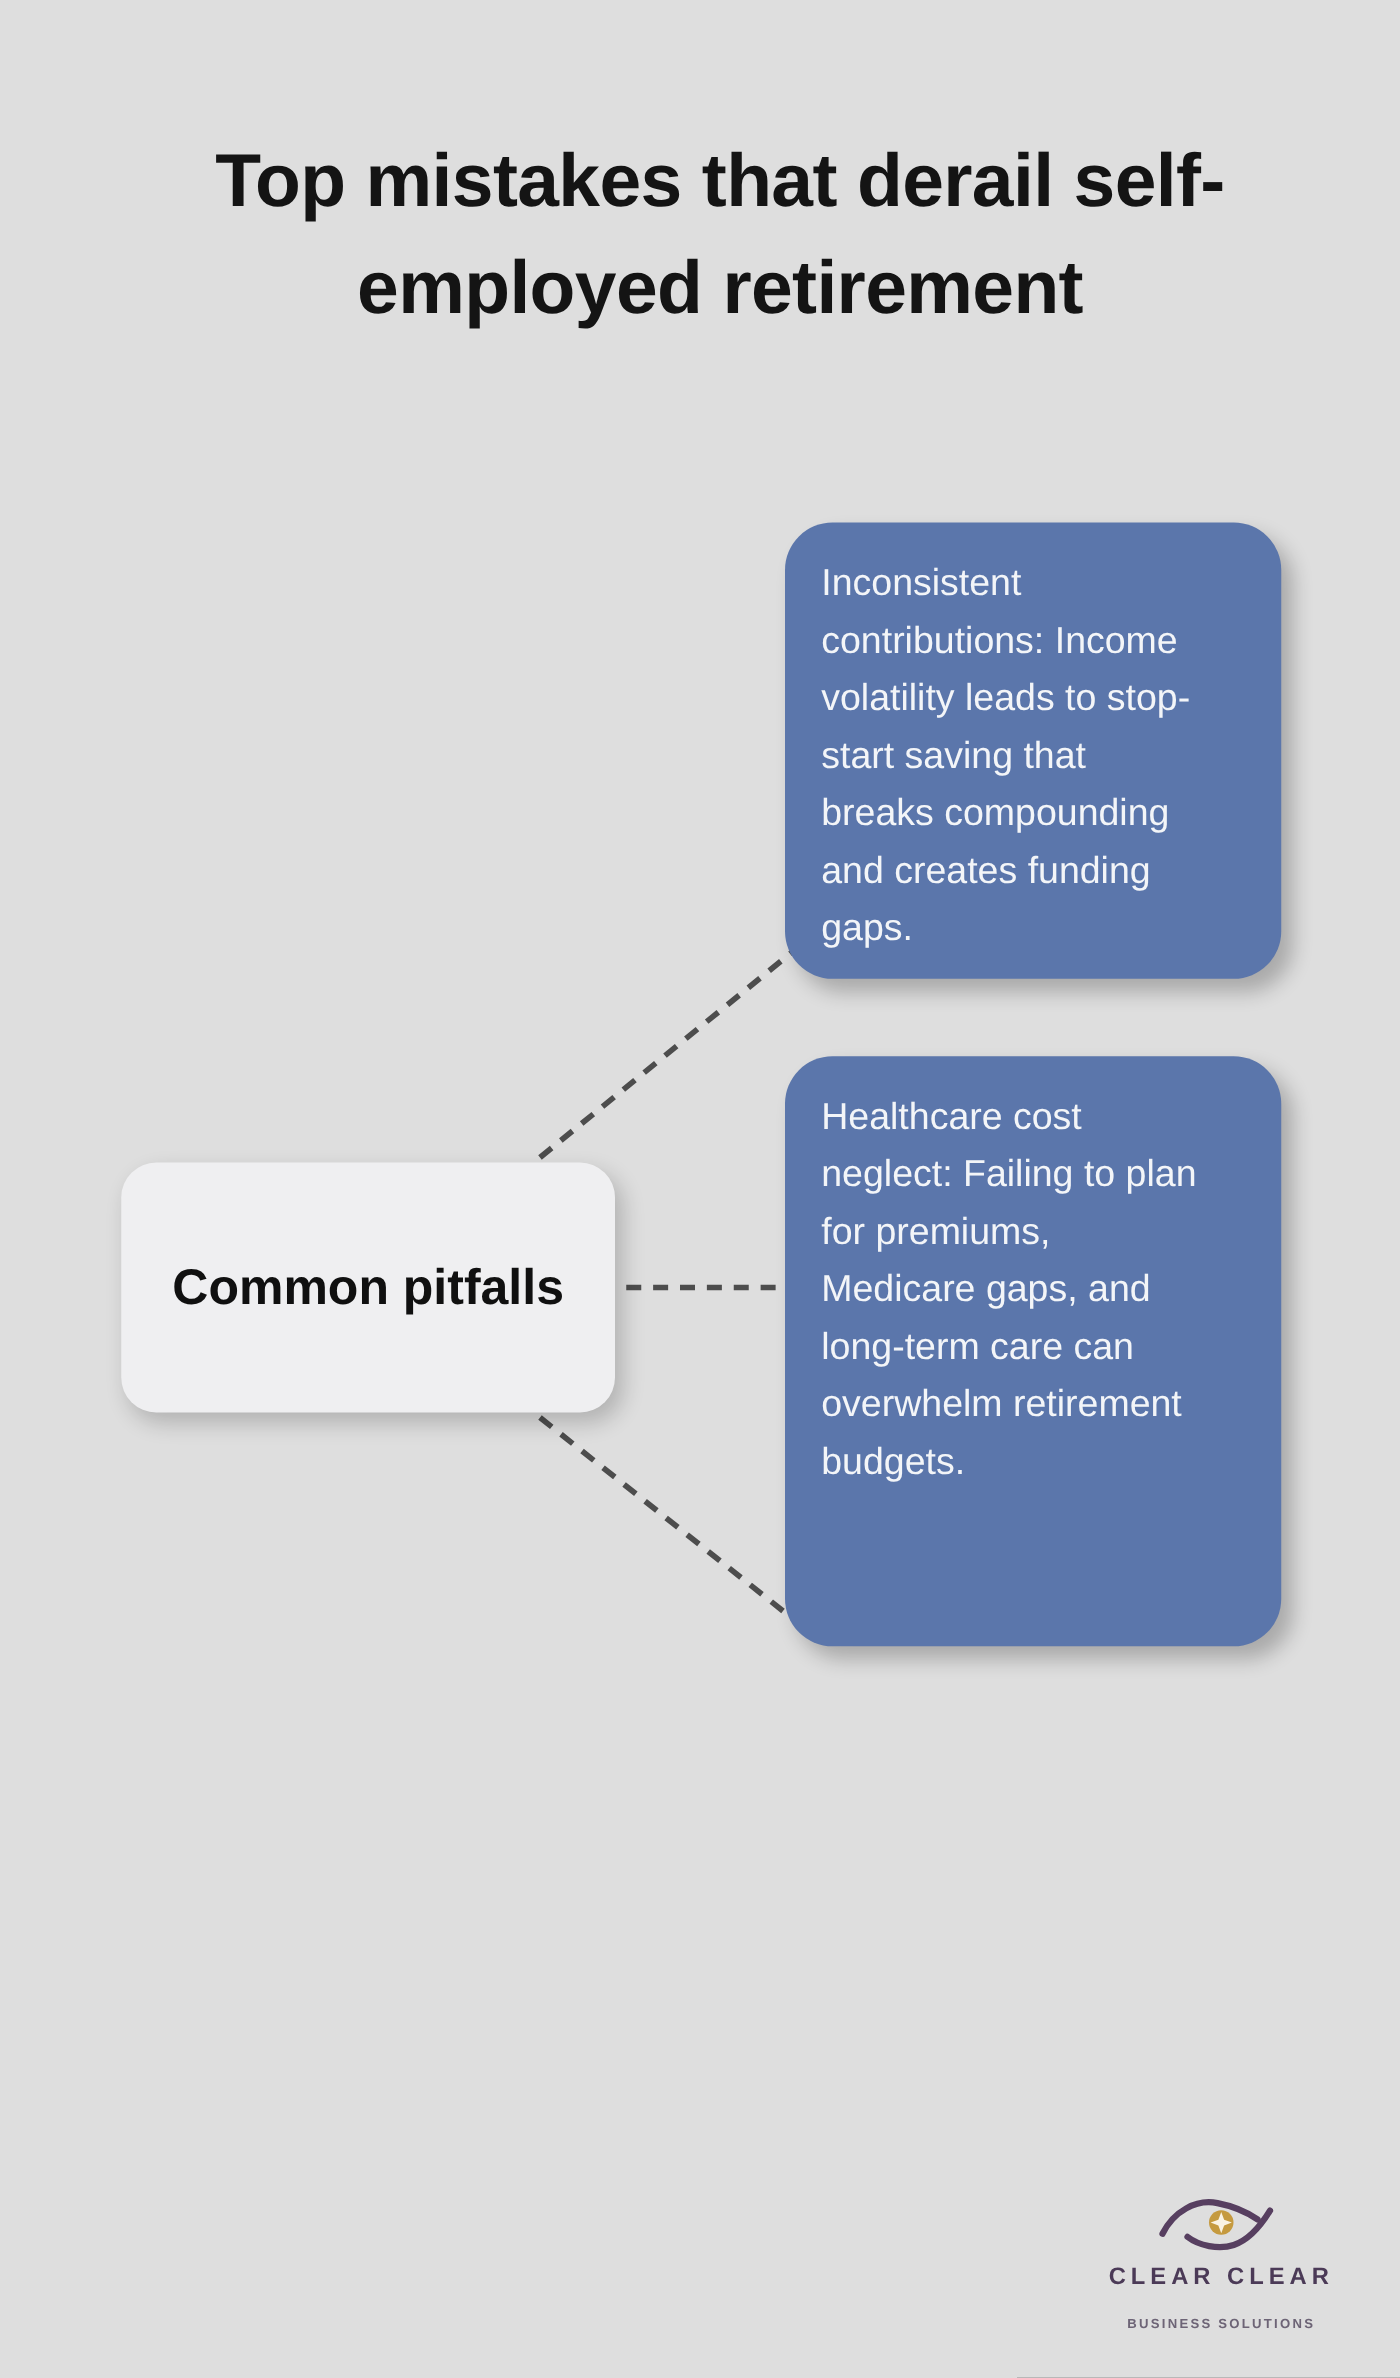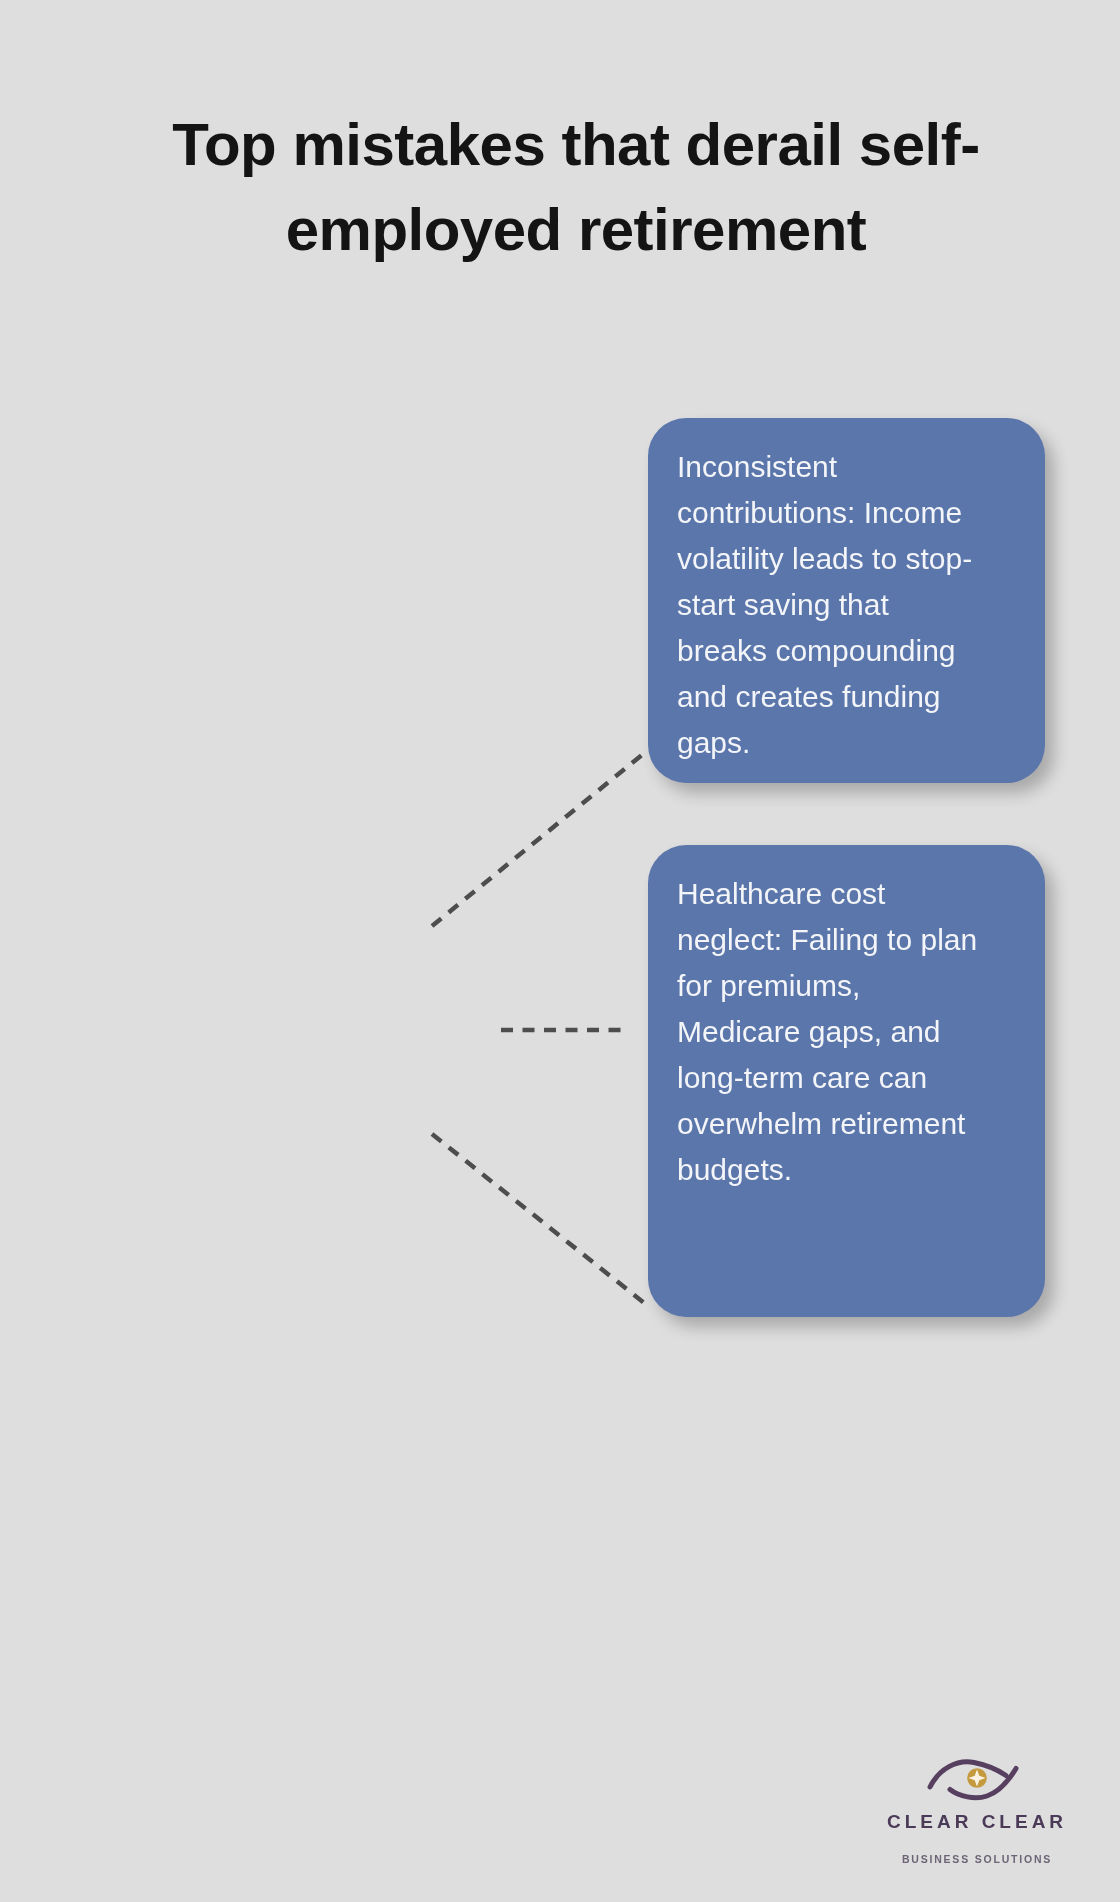--- a/index.html
+++ b/index.html
@@ -68,21 +68,20 @@
     font-weight:700;
     color:var(--node-text);
   }
   .pitfall-box{
     position:absolute;
     left:628px;
     width:397px;
     background:var(--box-blue);
     border-radius:38px;
     box-shadow:9px 10px 16px rgba(0,0,0,0.24);
-    margin-left:20px;
   }
   .pitfall-box p{
     margin:0;
     padding:26px 24px 0 29px;
     font-size:30px;
     line-height:46px;
     color:var(--box-text);
     white-space:pre-line;
   }
   .box-1{top:418px;height:365px;}
@@ -120,20 +119,23 @@
 
   <h1 class="title">Top mistakes that derail self-
 employed retirement</h1>
 
   <svg class="connectors" viewBox="0 0 1120 1902" xmlns="http://www.w3.org/2000/svg">
     <line class="connector" x1="432" y1="926" x2="648" y2="750"></line>
     <line class="connector" x1="501" y1="1030" x2="626" y2="1030"></line>
     <line class="connector" x1="432" y1="1134" x2="648" y2="1306"></line>
   </svg>
 
+  <div class="center-node">
+    <span class="label">Common pitfalls</span>
+  </div>
 
   <div class="pitfall-box box-1">
     <p>Inconsistent
 contributions: Income
 volatility leads to stop-
 start saving that
 breaks compounding
 and creates funding
 gaps.</p>
   </div>

